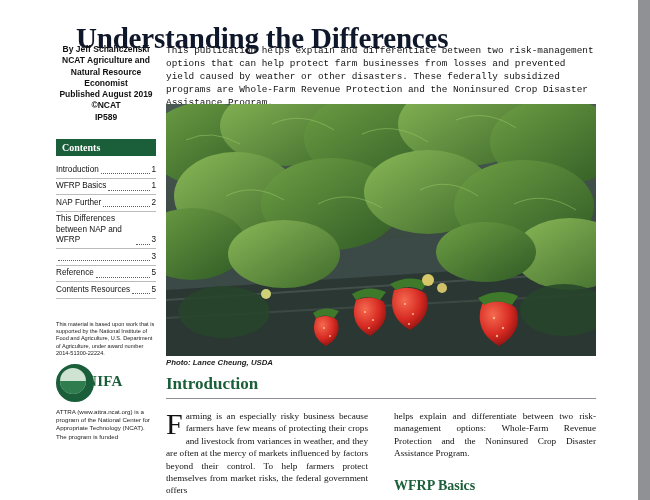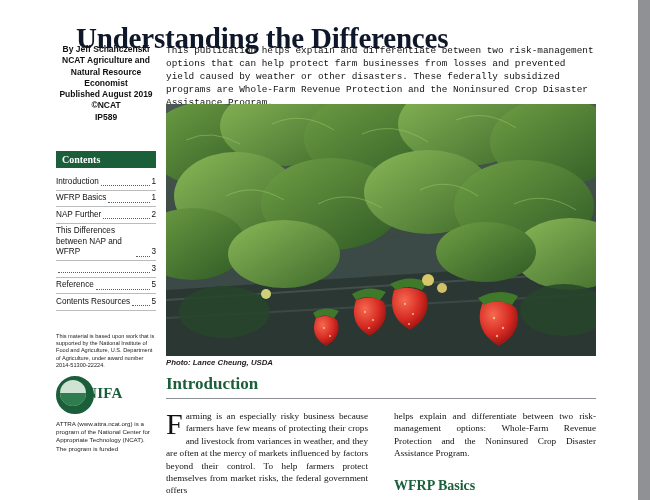--- a/index.html
+++ b/index.html
@@ -52,21 +52,21 @@
     width: 100px;
   }
   .byline {
     font-family: "Liberation Sans", sans-serif;
     font-size: 8.5px;
     font-weight: bold;
     line-height: 11.3px;
     color: #111;
   }
   .contents-head {
-    margin-top: 28px;
+    margin-top: 16px;
     background: #1b5e3a;
     color: #ffffff;
     font-size: 10px;
     font-weight: bold;
     padding: 3px 0 3px 6px;
     font-family: "Liberation Serif", serif;
   }
   .toc {
     margin-top: 6px;
     border-bottom: 0;

